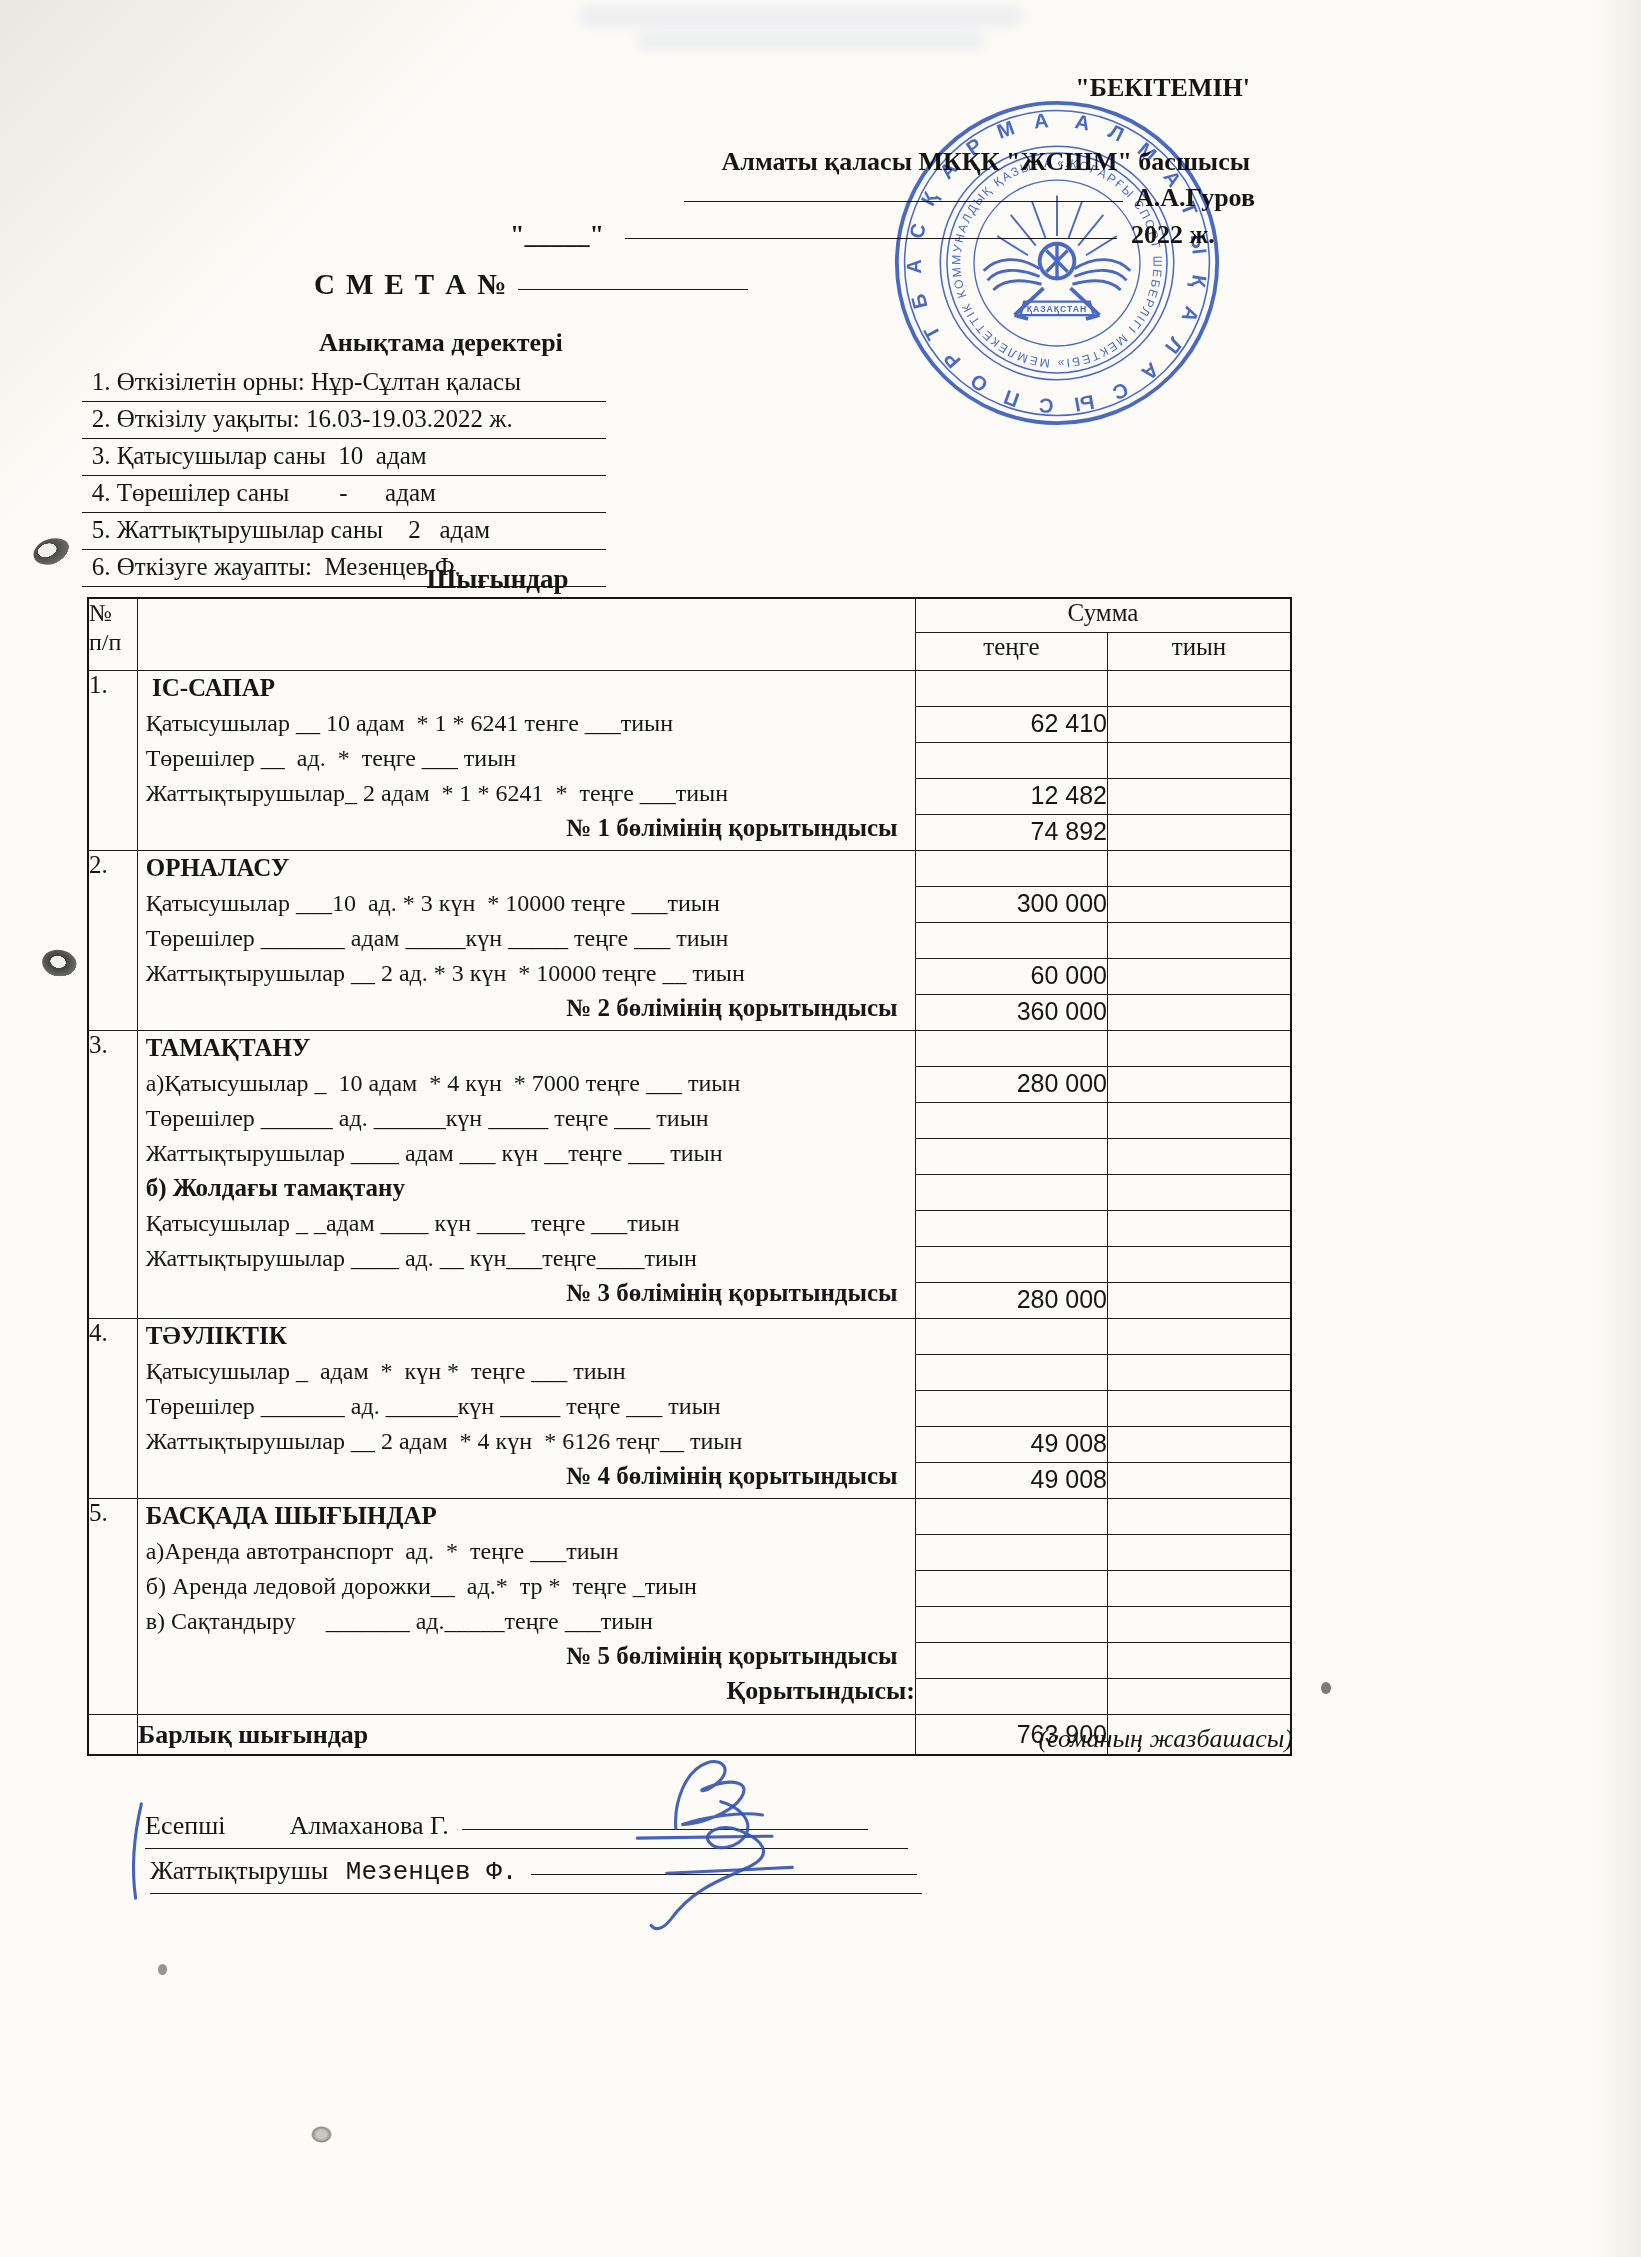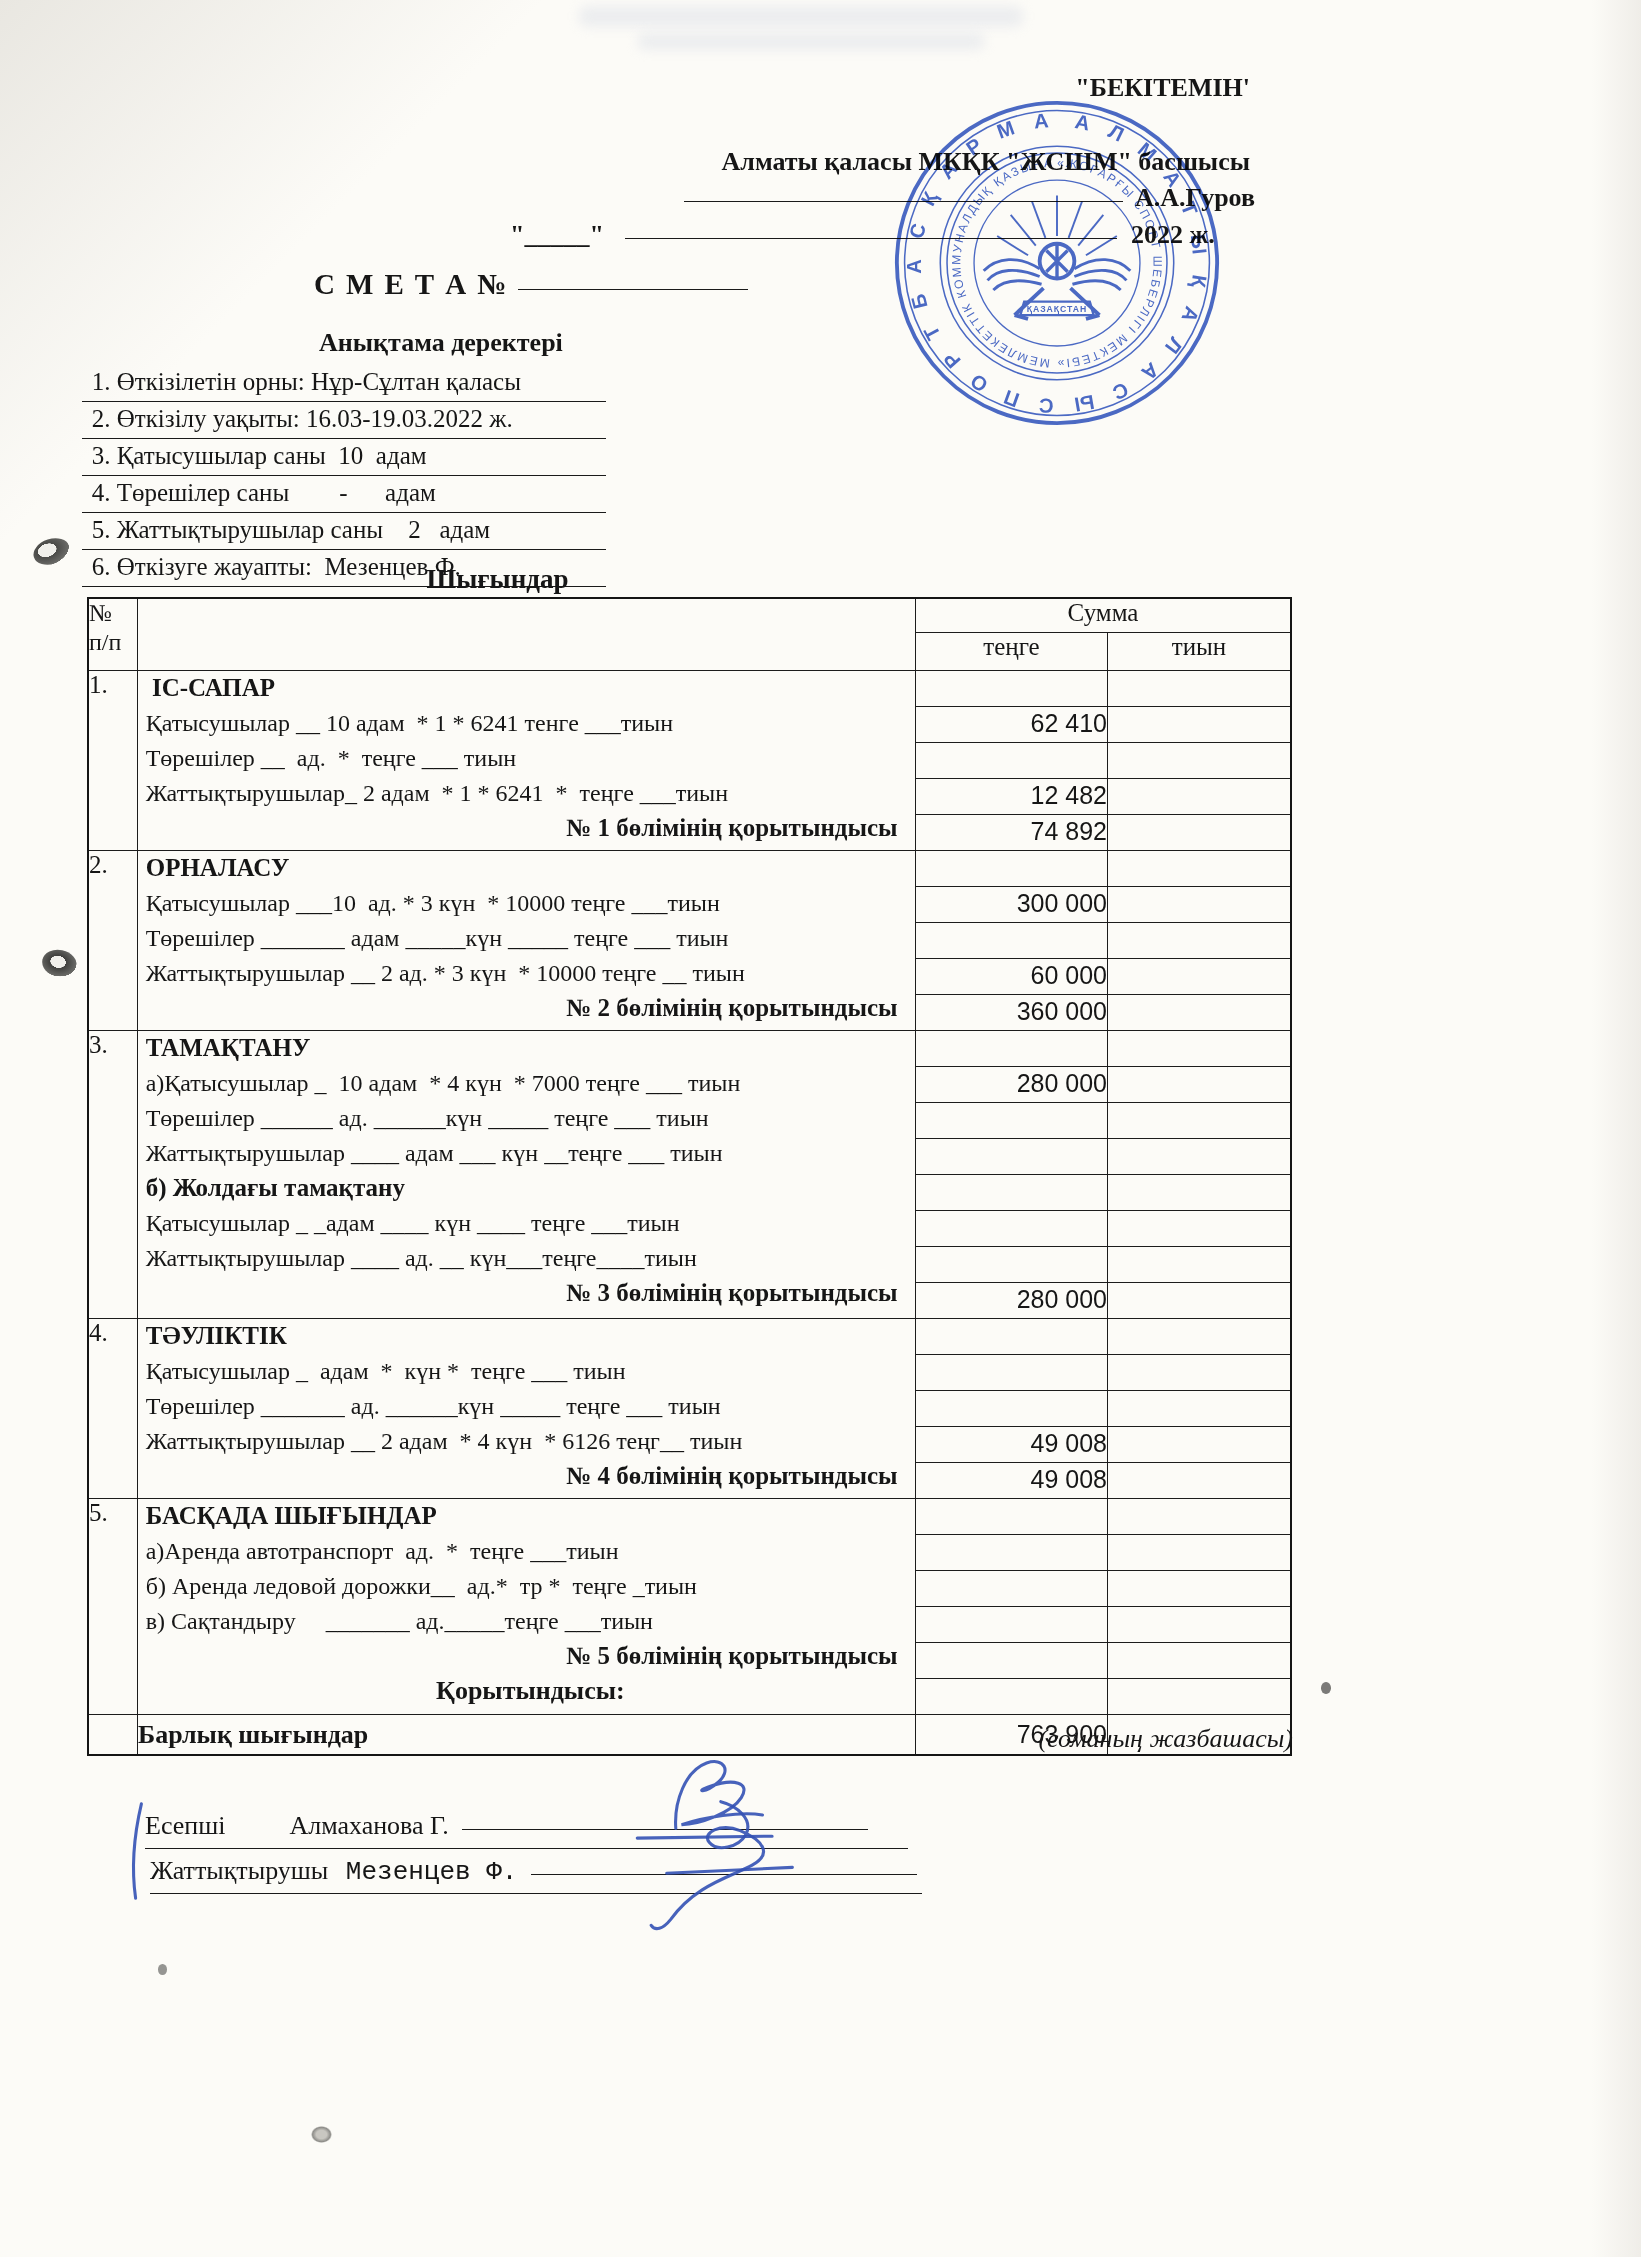--- a/index.html
+++ b/index.html
@@ -27,21 +27,21 @@
   table.exp{border:2.9px solid #151515;}
   td.no{width:48px;font-size:25px;padding:1.9px 0 0 5.8px;}
   td.desc{width:777px;}
   td.amt{width:191px;height:35px;text-align:right;padding:0 13.5px 0 0;
          font-family:"Liberation Sans","DejaVu Sans",sans-serif;
          font-size:25px;line-height:33px;vertical-align:middle;}
   td.tiyn{width:182px;height:35px;}
   .line{height:35px;line-height:34px;font-size:24px;padding-left:7.7px;white-space:pre;overflow:hidden;}
   .line.t{font-weight:bold;font-size:25px;}
   .line.sum{font-weight:bold;text-align:right;padding-right:17.4px;font-size:25px;}
-  .line.ctr{font-weight:bold;text-align:center;font-size:26px;}
+  .line.ctr{font-weight:bold;text-align:right;font-size:26px;}
   td.hno{width:48px;font-size:24px;padding:3.9px 0 0 5.8px;line-height:29px;}
   td.hsum{text-align:center;font-size:25px;height:33px;vertical-align:middle;}
   td.ht{text-align:center;font-size:25px;height:37px;vertical-align:middle;}
   td.totlabel{font-weight:bold;font-size:26px;line-height:39px;padding-left:9.7px;}
   td.amt.bold{font-weight:normal;}
 
   
   .stamp{mix-blend-mode:multiply;opacity:.92;}
   .stamp text{font-family:"Liberation Sans","DejaVu Sans",sans-serif;fill:#3c5ec6;}
   .stamp .ring1{font-size:21px;font-weight:bold;letter-spacing:7px;}

